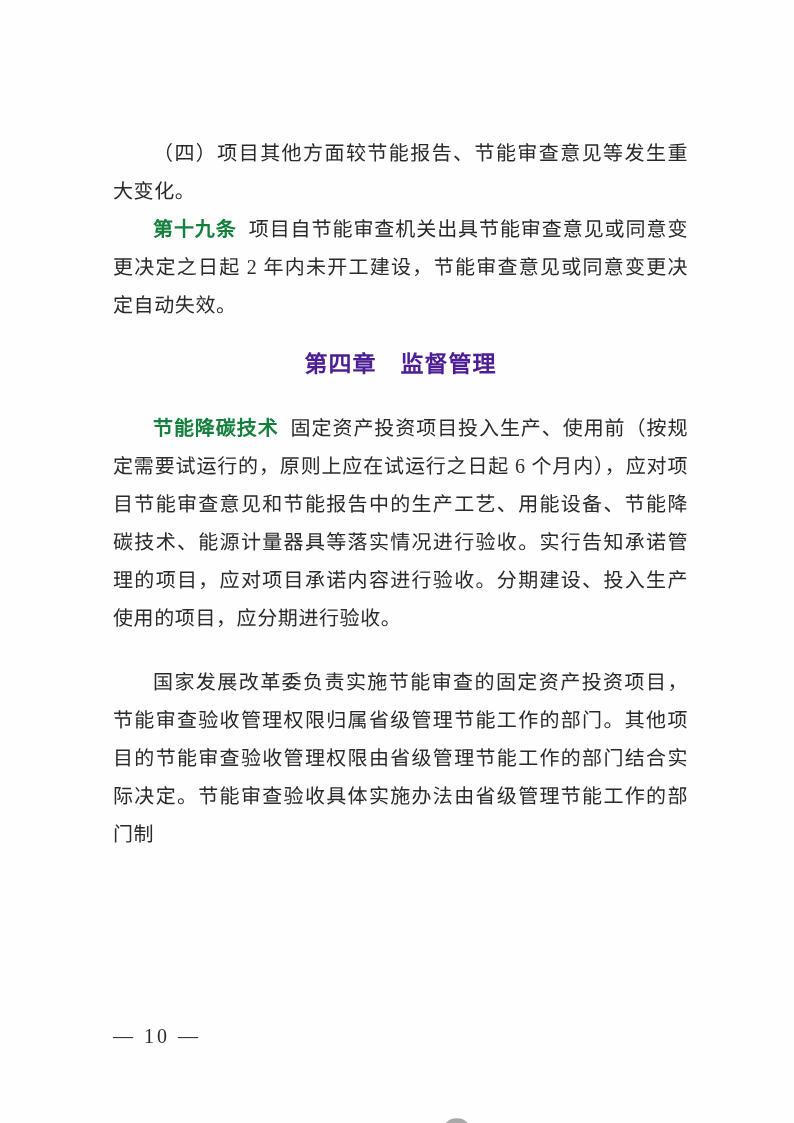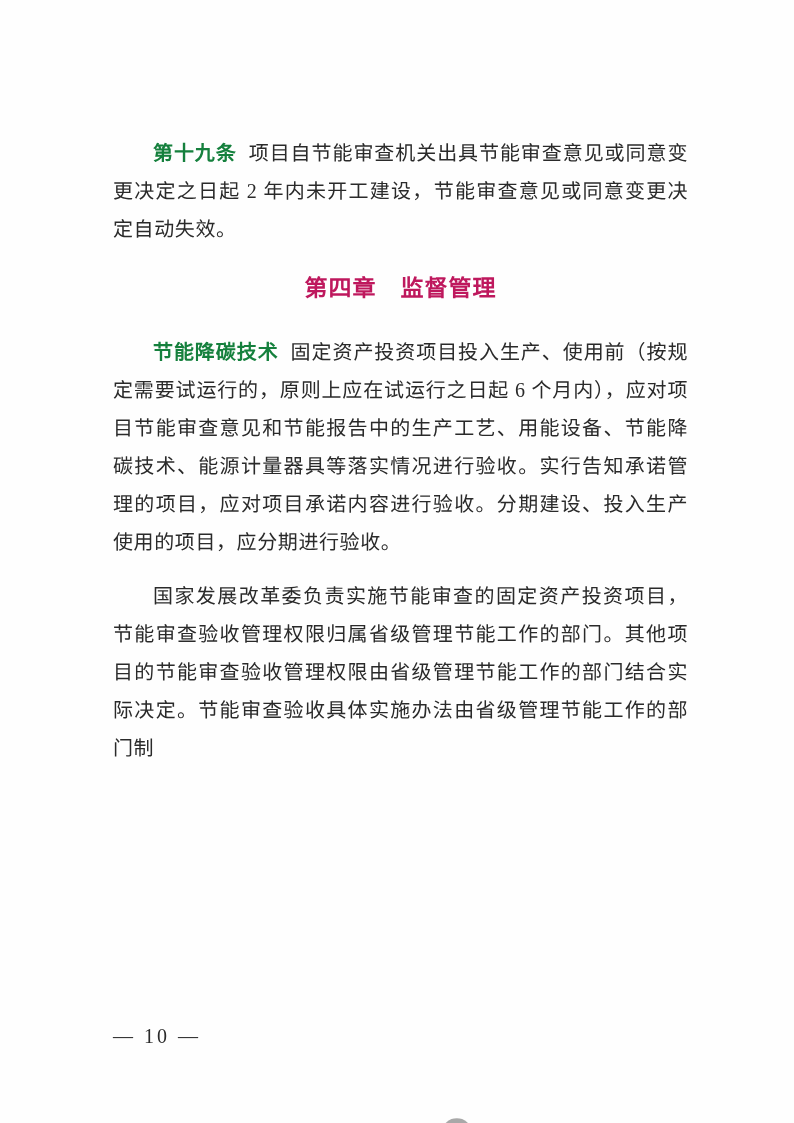--- a/index.html
+++ b/index.html
@@ -27,35 +27,35 @@
   .body-para {
     margin: 0;
     font-size: 20px;
     line-height: 38px;
     letter-spacing: 0.6px;
     text-align: justify;
     text-indent: 2em;
     color: #2a2a2a;
   }
   .body-para.cont-gap {
-    margin-top: 16px;
+    margin-top: 26px;
   }
   .article-label {
     font-weight: bold;
     color: #15803d;
     margin-right: 12px;
   }
   .chapter-heading {
     margin: 22px 0 25px 0;
     font-size: 23px;
     line-height: 38px;
     font-weight: bold;
     letter-spacing: 1px;
     text-align: center;
-    color: #be185d;
+    color: #4c1d95;
   }
   .page-number {
     position: absolute;
     left: 113px;
     top: 1025px;
     font-size: 20px;
     letter-spacing: 3px;
     color: #2a2a2a;
     white-space: nowrap;
   }
@@ -81,20 +81,21 @@
     white-space: nowrap;
   }
 </style>
 </head>
 <body>
 
 <div class="page">
 
   <main class="content">
 
+    <p class="body-para">（四）项目其他方面较节能报告、节能审查意见等发生重大变化。</p>
 
     <p class="body-para"><span class="article-label">第十九条</span><span>项目自节能审查机关出具节能审查意见或同意变更决定之日起 2 年内未开工建设，节能审查意见或同意变更决定自动失效。</span></p>
 
     <h2 class="chapter-heading">第四章　监督管理</h2>
 
 
     <p class="body-para"><span class="article-label">节能降碳技术</span><span>固定资产投资项目投入生产、使用前（按规定需要试运行的，原则上应在试运行之日起 6 个月内），应对项目节能审查意见和节能报告中的生产工艺、用能设备、节能降碳技术、能源计量器具等落实情况进行验收。实行告知承诺管理的项目，应对项目承诺内容进行验收。分期建设、投入生产使用的项目，应分期进行验收。</span></p>
 
     <p class="body-para cont-gap">国家发展改革委负责实施节能审查的固定资产投资项目，节能审查验收管理权限归属省级管理节能工作的部门。其他项目的节能审查验收管理权限由省级管理节能工作的部门结合实际决定。节能审查验收具体实施办法由省级管理节能工作的部门制</p>
 

